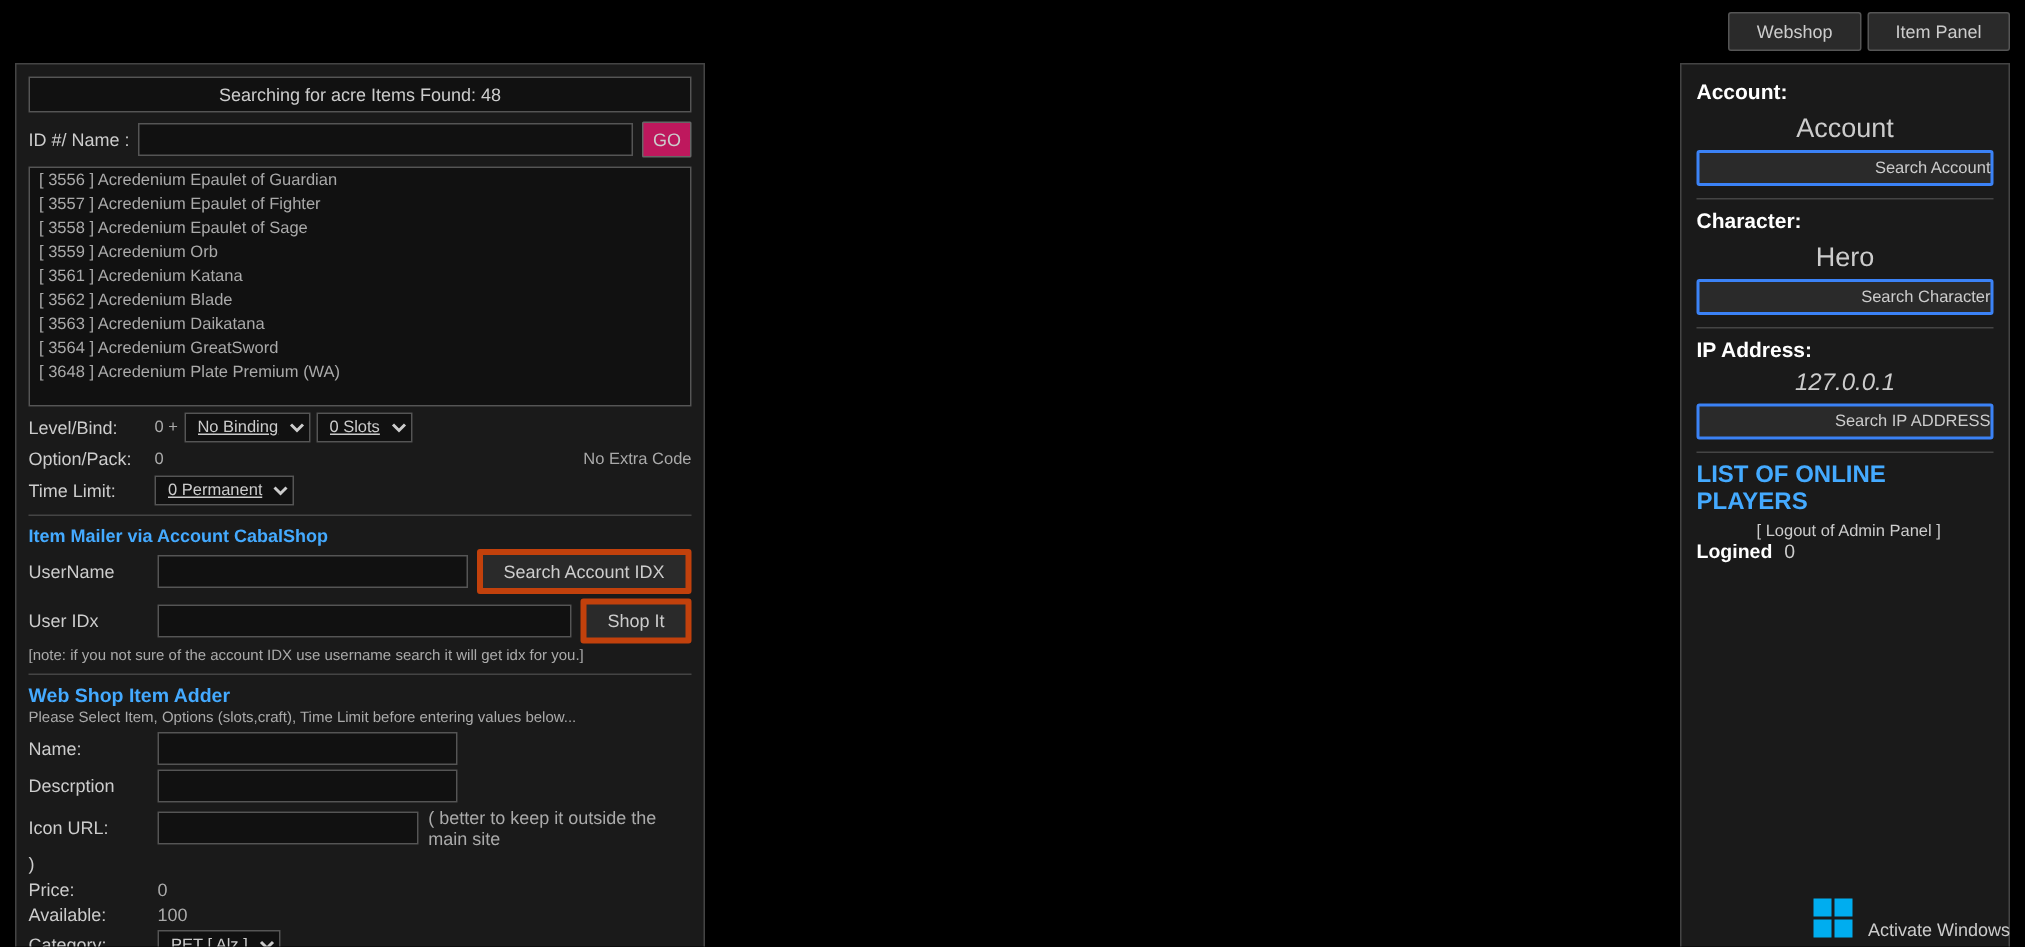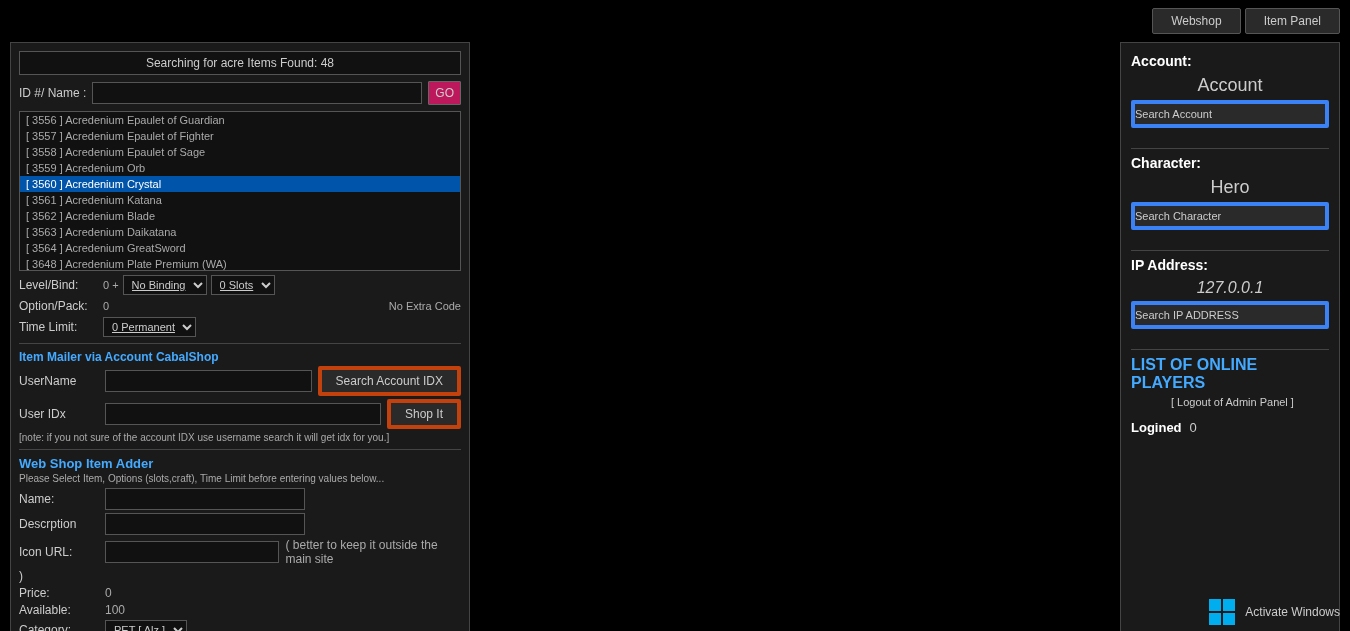--- a/index.html
+++ b/index.html
@@ -166,41 +166,41 @@
       padding: 10px;
       flex-shrink: 0;
     }
     .rp-section-title { color: #fff; font-size: 14px; font-weight: bold; margin-bottom: 6px; }
     .rp-value { color: #ccc; font-size: 18px; text-align: center; display: block; margin: 4px 0; }
     .rp-btn {
       display: block;
       width: 100%;
       background: #2a2a2a;
       color: #ccc;
-      border: 4px solid #3b82f6;
+      border: 2px solid #3b82f6;
       padding: 4px 0;
       cursor: pointer;
       font-size: 11px;
-      text-align: left;
+      text-align: right;
       border-radius: 2px;
-      margin-bottom: 20px;
+      margin-bottom: 8px;
     }
     .rp-divider { border-top: 1px solid #444; margin: 6px 0; }
     .rp-ip { font-size: 16px; text-align: center; display: block; color: #ccc; margin: 4px 0; font-style: italic; }
     .online-title { color: #4af; font-size: 16px; font-weight: bold; margin: 4px 0 4px 0; }
-    .logout-text { color: #ccc; font-size: 11px; margin-bottom: 12px; padding-left: 40px; }
+    .logout-text { color: #ccc; font-size: 11px; margin-bottom: 0; padding-left: 40px; }
     .logined-row { display: flex; align-items: center; gap: 8px; }
     .logined-label { color: #fff; font-size: 13px; font-weight: bold; }
     .logined-count { color: #ccc; font-size: 13px; }
     .windows-bar {
       position: absolute;
       bottom: 0;
       right: 0;
       display: flex;
-      align-items: center;
+      align-items: flex-end;
       gap: 8px;
       padding: 4px 10px;
       color: #ccc;
       font-size: 12px;
     }
     .win-icon {
       width: 30px;
       height: 30px;
     }
   </style>
@@ -222,21 +222,20 @@
       <span class="id-label">ID #/ Name :</span>
       <input class="id-input" type="text" style="">
       <button class="go-btn">GO</button>
     </div>
 
     <ul class="item-list">
       <li>[ 3556 ] Acredenium Epaulet of Guardian</li>
       <li>[ 3557 ] Acredenium Epaulet of Fighter</li>
       <li>[ 3558 ] Acredenium Epaulet of Sage</li>
       <li>[ 3559 ] Acredenium Orb</li>
-      <li class="selected">[ 3560 ] Acredenium Crystal</li>
       <li>[ 3561 ] Acredenium Katana</li>
       <li>[ 3562 ] Acredenium Blade</li>
       <li>[ 3563 ] Acredenium Daikatana</li>
       <li>[ 3564 ] Acredenium GreatSword</li>
       <li>[ 3648 ] Acredenium Plate Premium (WA)</li>
     </ul>
 
     <div class="field-row">
       <span class="field-label">Level/Bind:</span>
       <span class="field-text">0 +</span>

